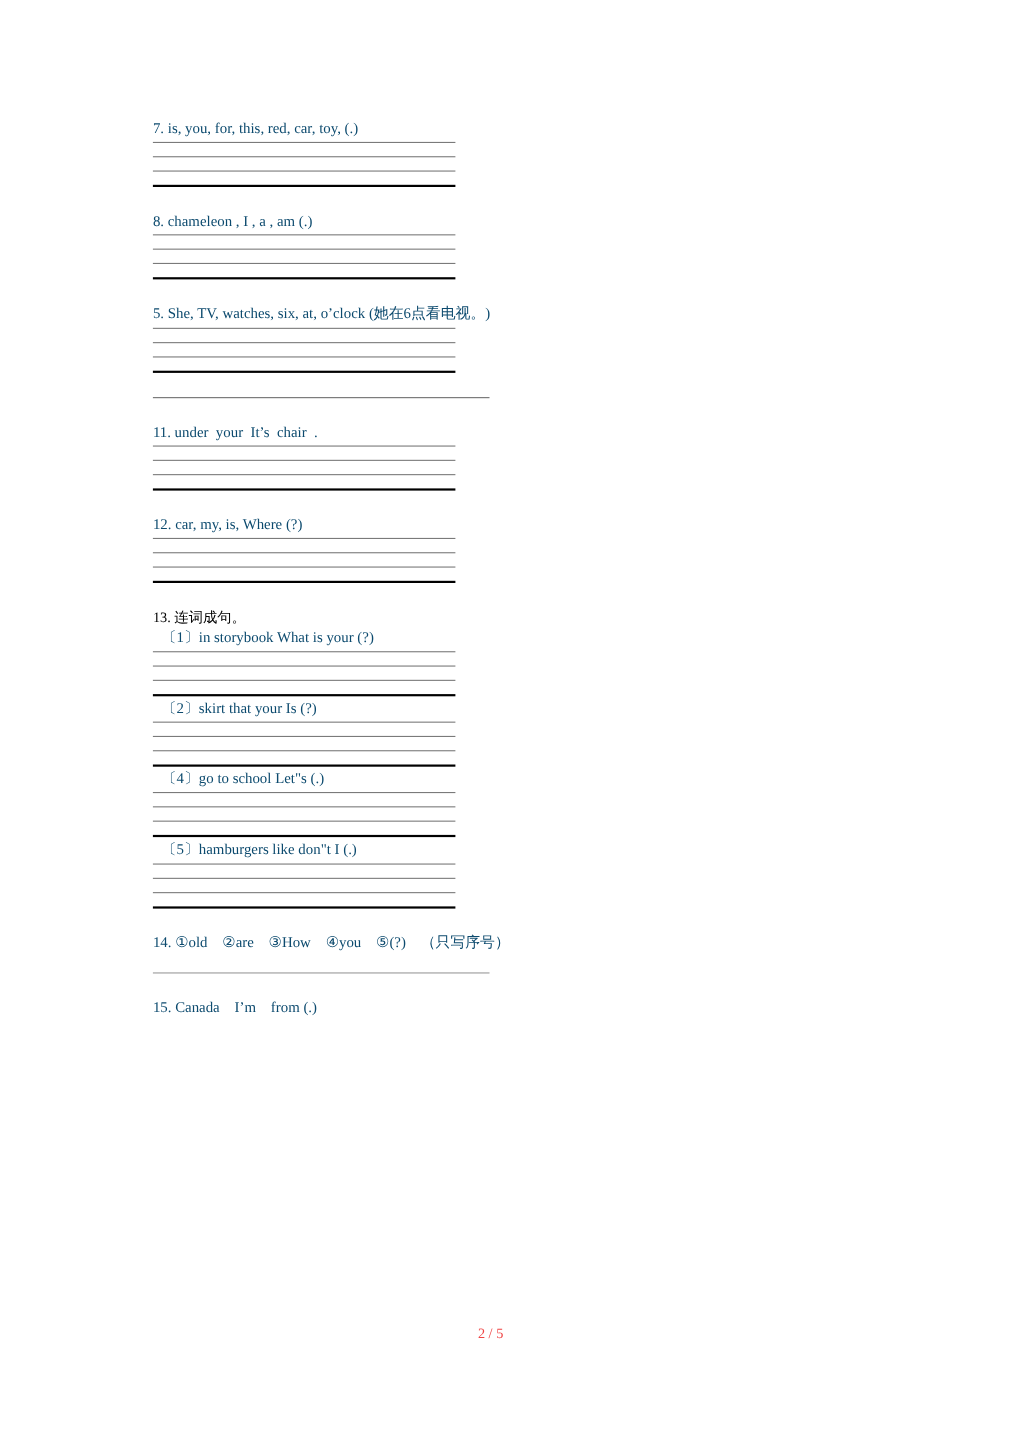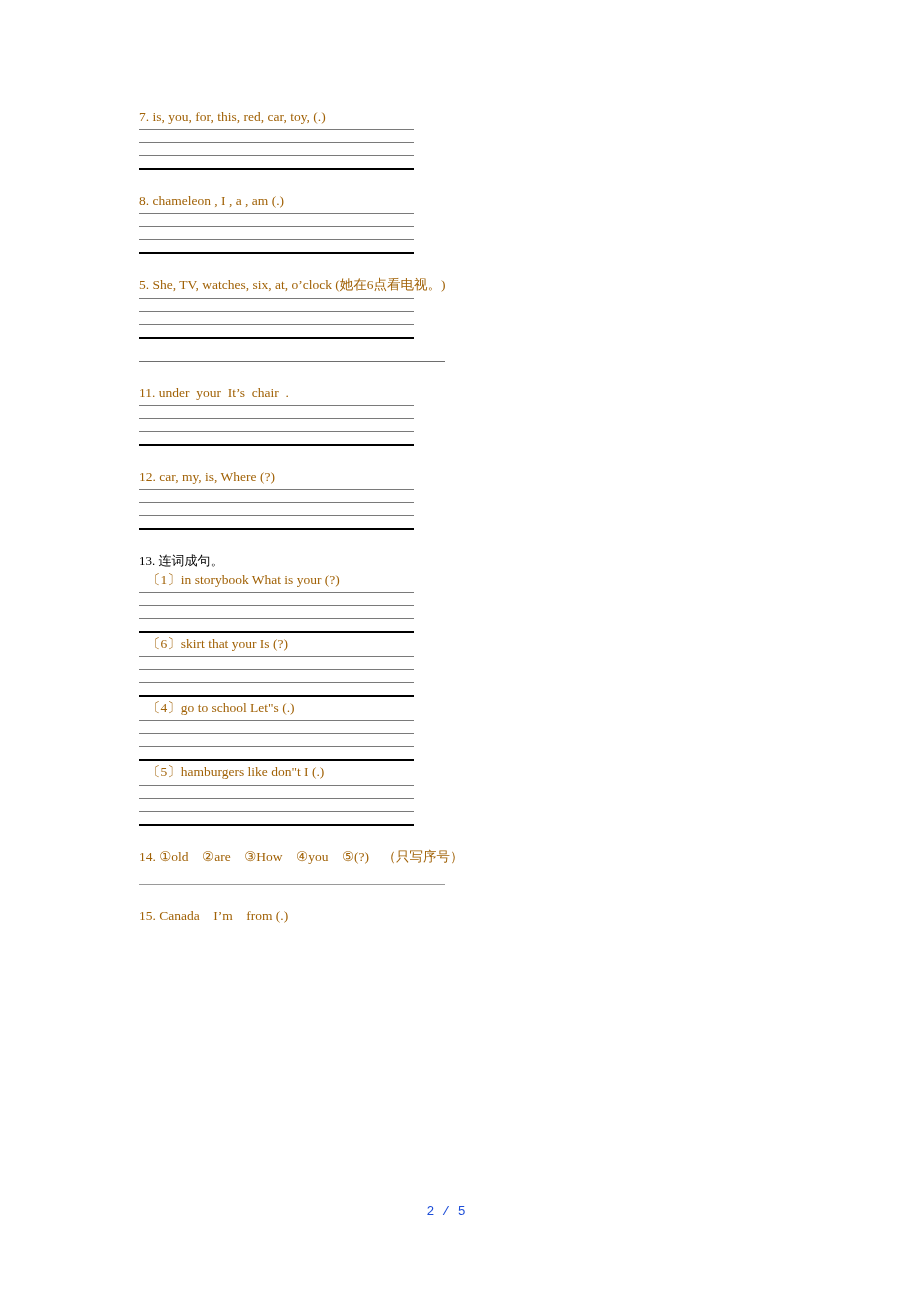--- a/index.html
+++ b/index.html
@@ -25,21 +25,21 @@
     position: absolute;
     left: 139px;
     top: 108px;
     width: 640px;
   }
 
   
   .q-text {
     font-size: 13.5px;
     line-height: 1.35;
-    color: #a16207;
+    color: #0c4a6e;
     white-space: pre-wrap;
     margin: 0;
   }
 
   .q-block {
     margin: 0;
   }
 
   
   .q-block + .q-block {
@@ -94,22 +94,21 @@
   }
 
   
   .footer {
     position: absolute;
     left: 0;
     top: 1204px;
     width: 892px;
     text-align: center;
     font-size: 13px;
-    color: #1d4ed8;
-    font-family: Liberation Mono, monospace;
+    color: #ef4444;
   }
 </style>
 </head>
 <body>
 
 <div class="page">
   <div class="content">
 
     <div class="q-block">
       <p class="q-text">7. is, you, for, this, red, car, toy, (.)</p>
@@ -173,21 +172,21 @@
         <div class="rules">
           <div class="rule"></div>
           <div class="rule"></div>
           <div class="rule"></div>
           <div class="rule last"></div>
         </div>
       </div>
 
 
       <div class="sub-item">
-        <p class="q-text">〔6〕skirt that your Is (?)</p>
+        <p class="q-text">〔2〕skirt that your Is (?)</p>
         <div class="rules">
           <div class="rule"></div>
           <div class="rule"></div>
           <div class="rule"></div>
           <div class="rule last"></div>
         </div>
       </div>
 
       <div class="sub-item">
         <p class="q-text">〔4〕go to school Let"s (.)</p>

